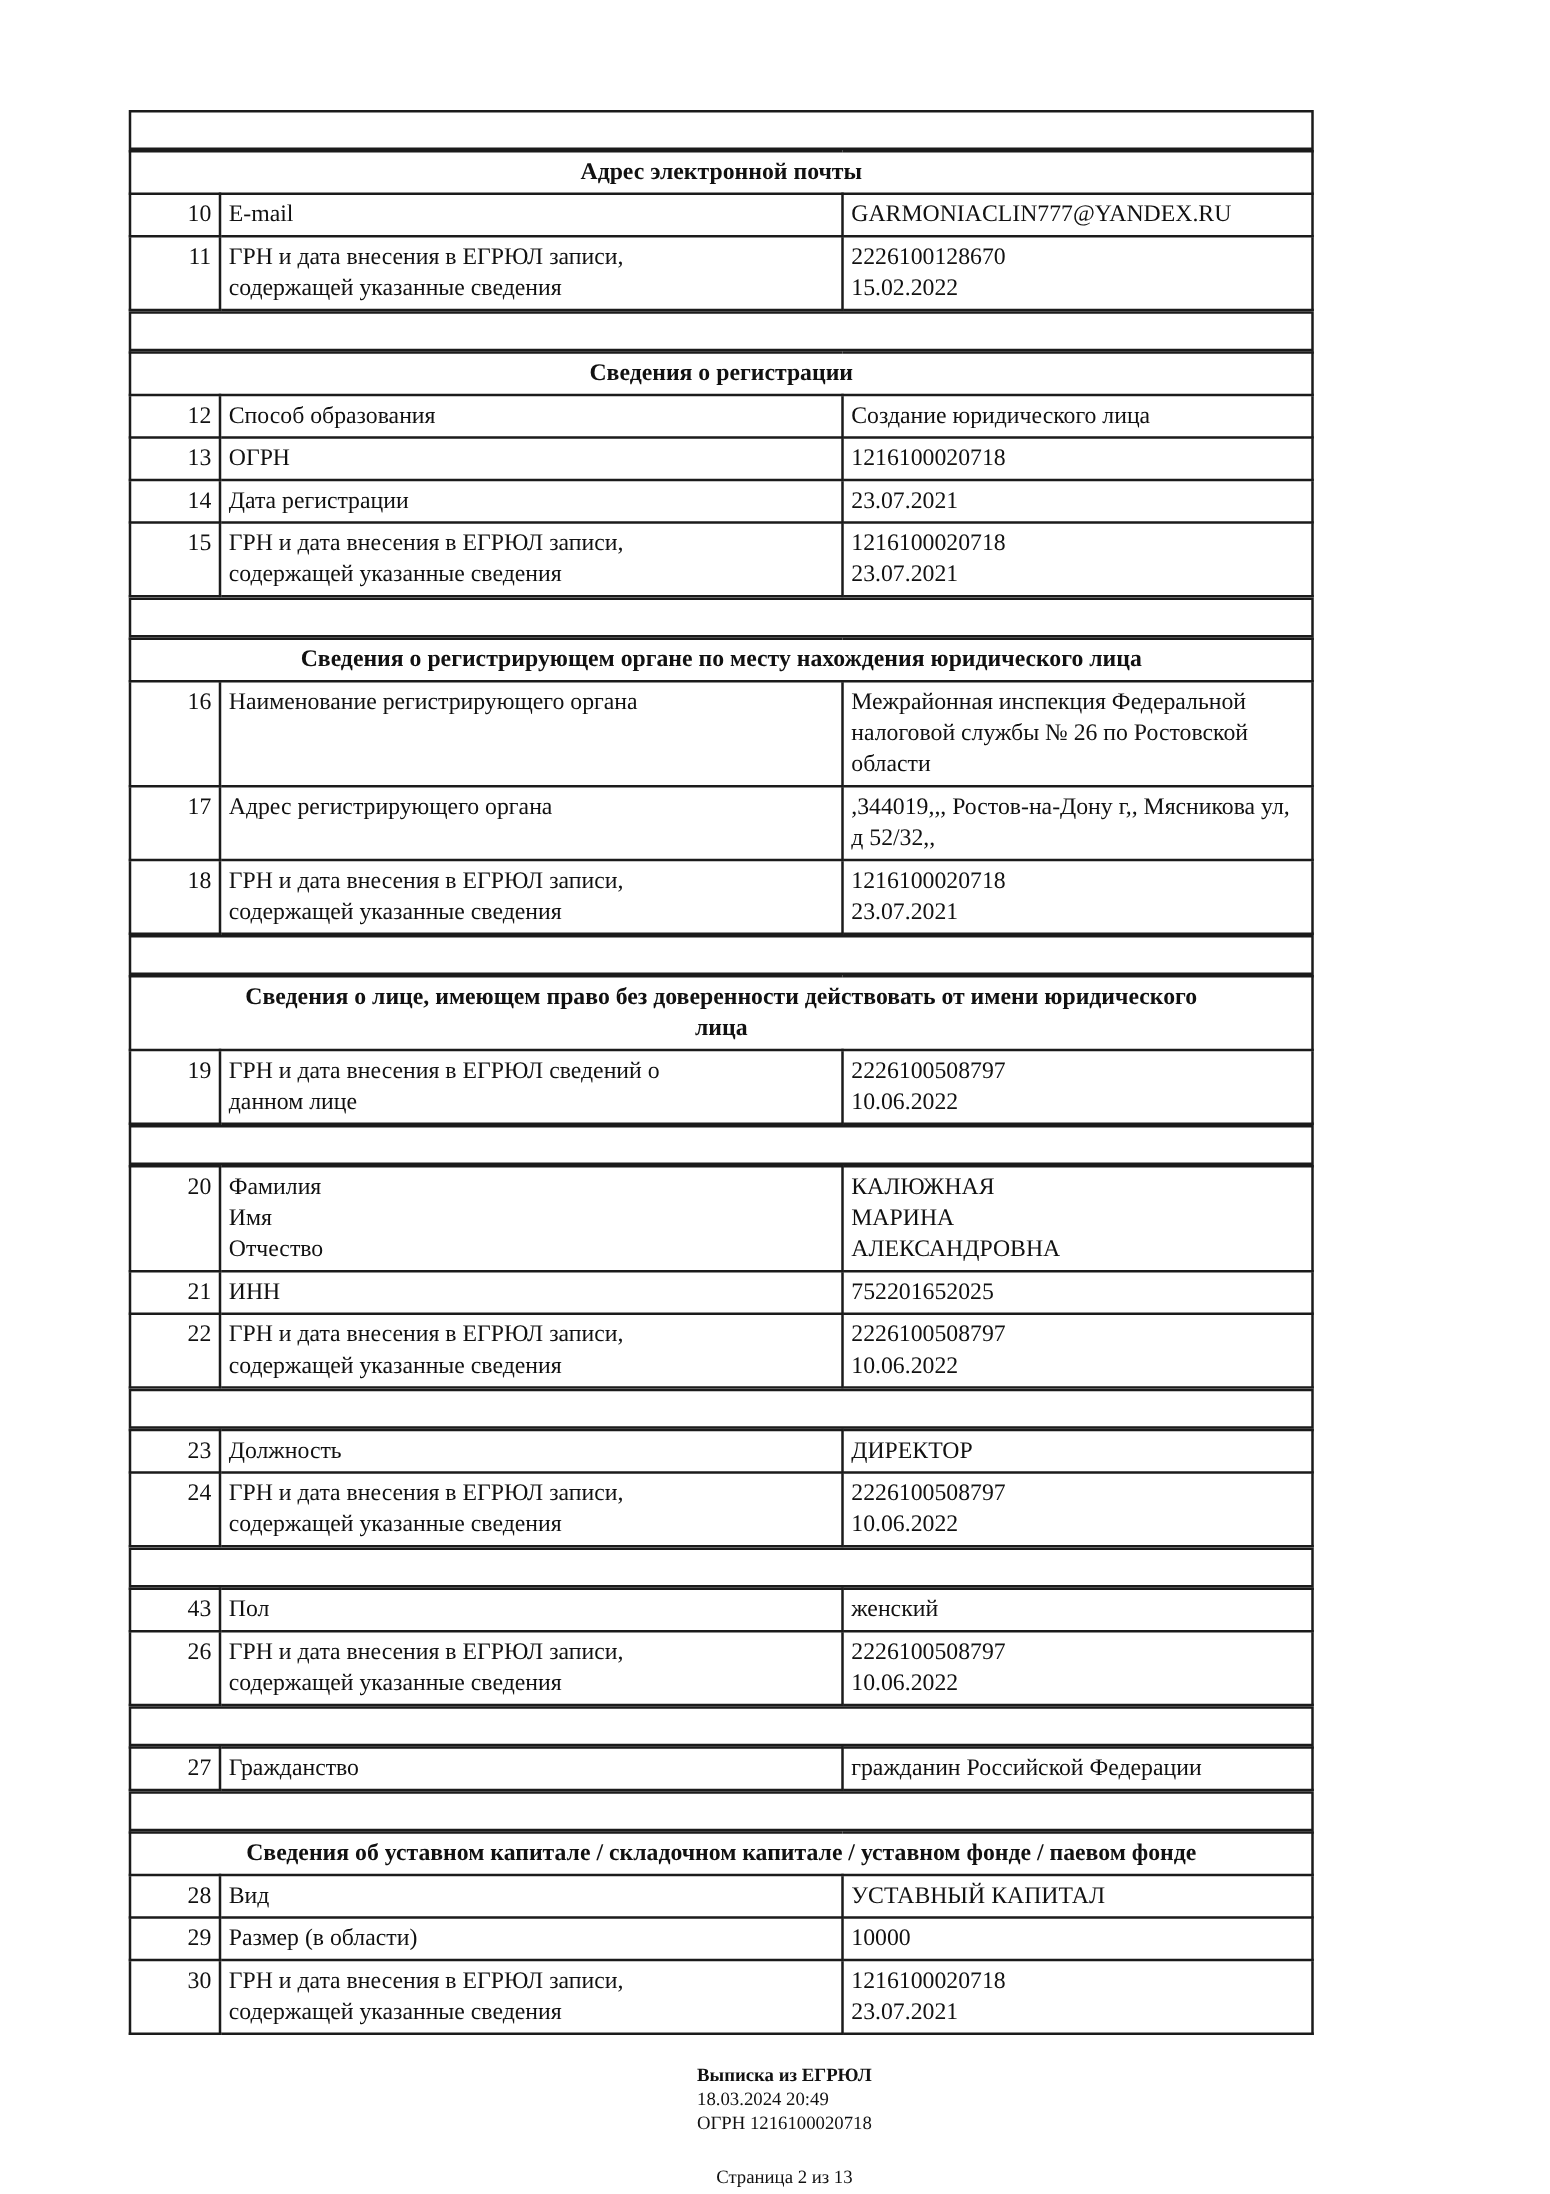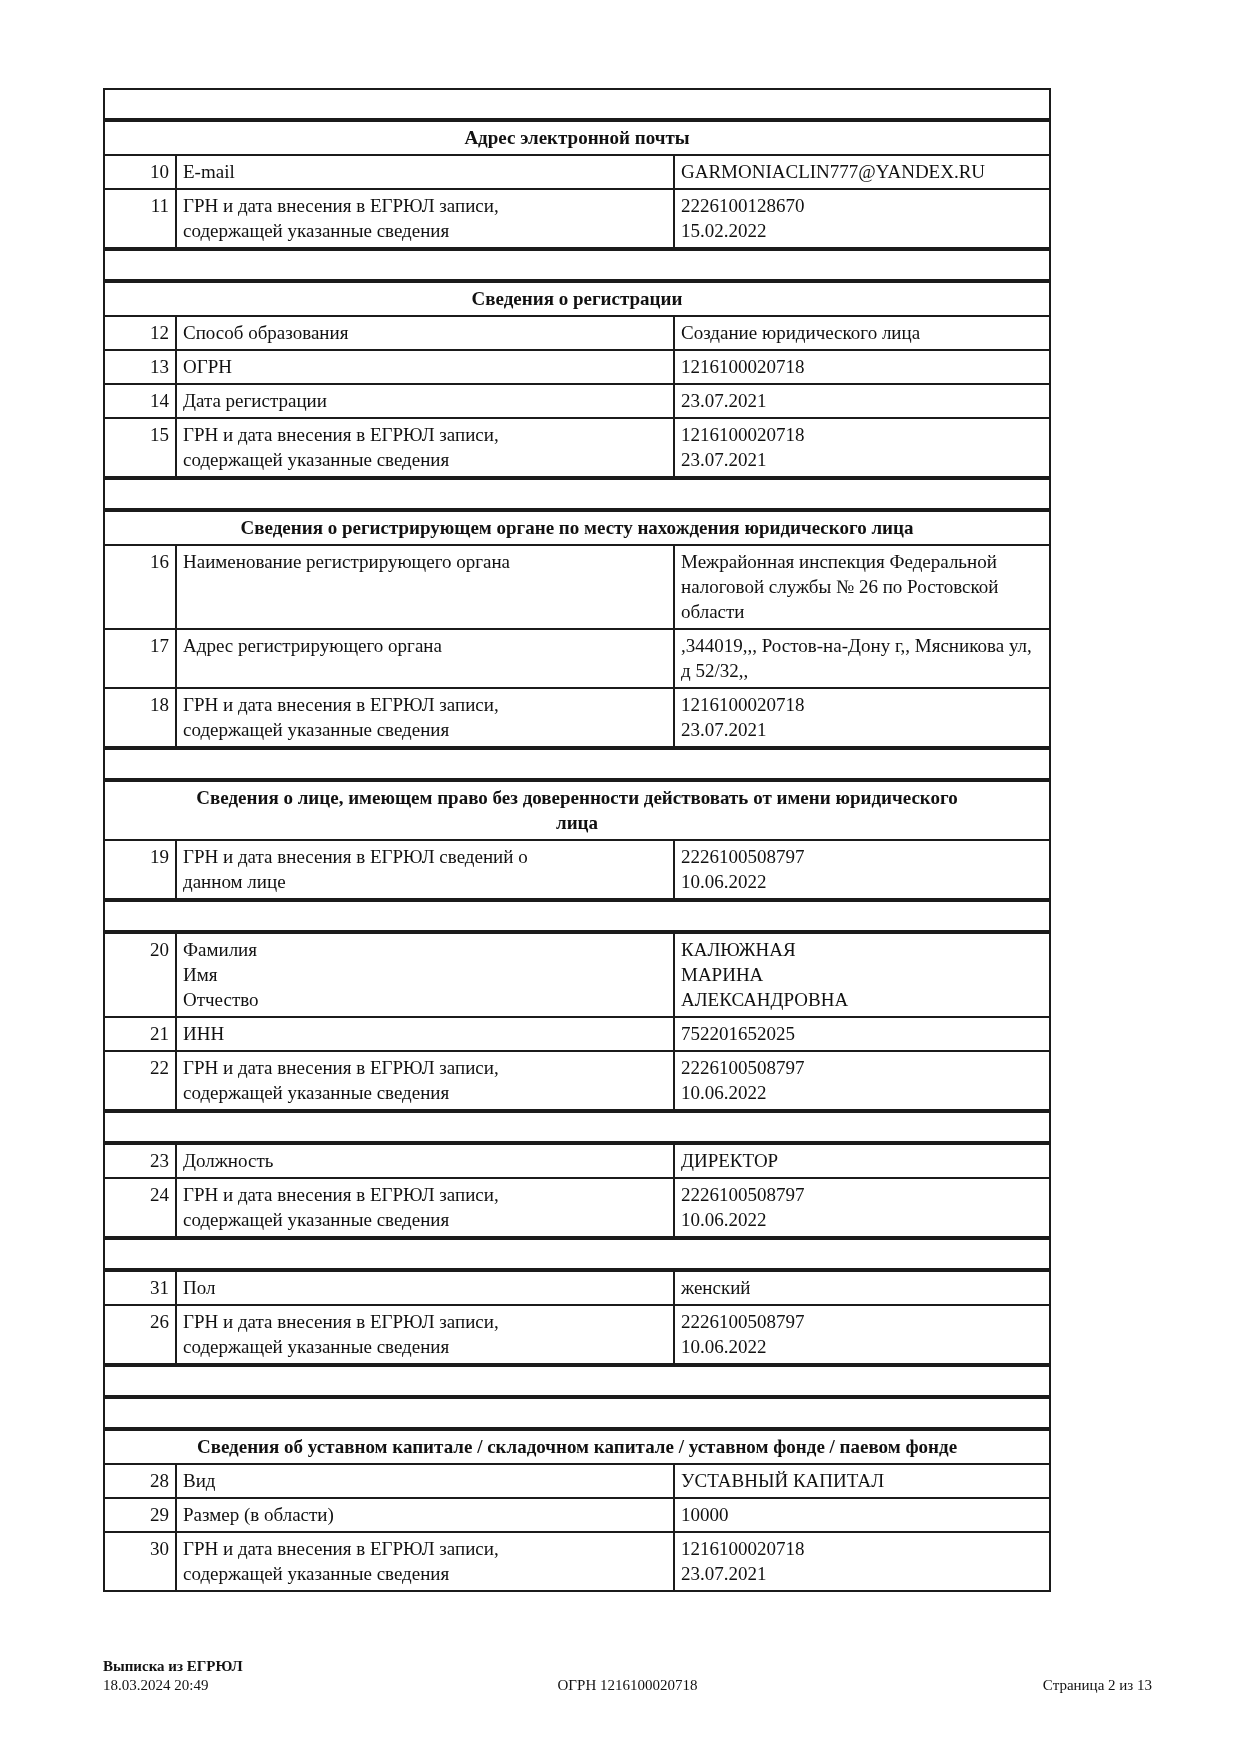--- a/index.html
+++ b/index.html
@@ -42,23 +42,24 @@
   .spacer {
     border:2px solid #1b1b1b;
     height:28px;
     background:#ffffff;
   }
   .footer {
     position:absolute;
     left:103px; top:1652px;
     width:1049px;
     display:flex;
-    align-items:flex-end;
+    align-items:center;
     font-size:15px;
     line-height:19px;
+    flex-direction:column;
   }
   .f-left  { flex:1; text-align:left; }
   .f-center{ flex:1; text-align:center; }
   .f-right { flex:1; text-align:right;margin-top:24px; }
   .f-doc   { font-weight:bold; }
 </style>
 </head>
 <body>
 
 <div class="doc">
@@ -245,36 +246,50 @@
   <div class="spacer"></div>
 
   <table class="sec">
     <colgroup>
         <col style="width:72px">
         <col style="width:498px">
         <col>
       </colgroup>
     <tbody>
         <tr>
-      <td class="num">31</td>
+      <td class="num">43</td>
       <td>Пол</td>
       <td>женский</td>
     </tr>
     <tr>
       <td class="num">26</td>
       <td>ГРН и дата внесения в ЕГРЮЛ записи,
 содержащей указанные сведения</td>
       <td>2226100508797
 10.06.2022</td>
     </tr>
   </tbody>
     </table>
 
   <div class="spacer"></div>
 
+  <table class="sec">
+    <colgroup>
+        <col style="width:72px">
+        <col style="width:498px">
+        <col>
+      </colgroup>
+    <tbody>
+        <tr>
+      <td class="num">27</td>
+      <td>Гражданство</td>
+      <td>гражданин Российской Федерации</td>
+    </tr>
+  </tbody>
+    </table>
 
   <div class="spacer"></div>
 
   <table class="sec">
     <colgroup>
         <col style="width:72px">
         <col style="width:498px">
         <col>
       </colgroup>
     <tbody>

